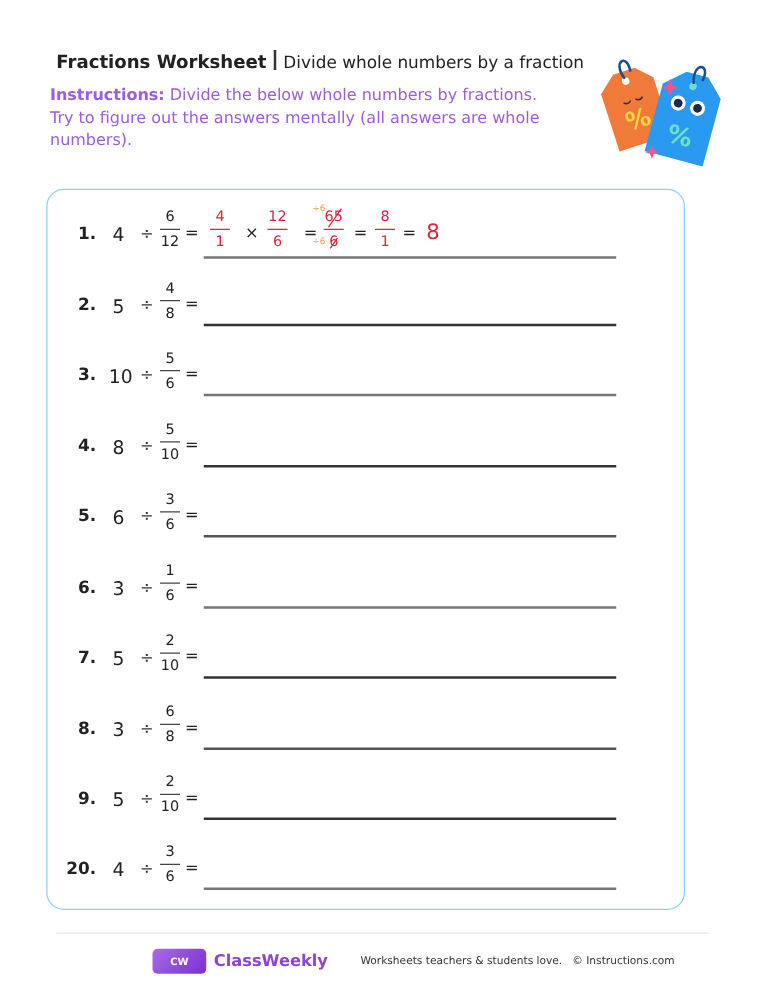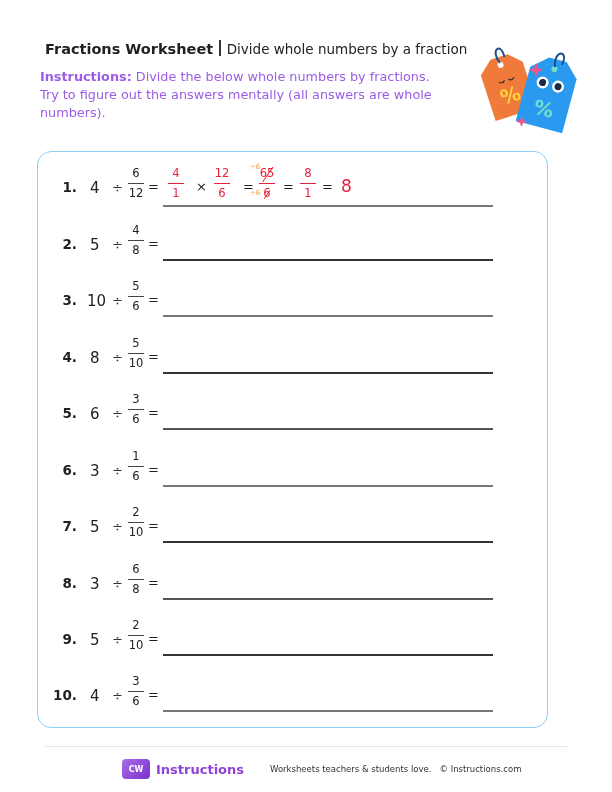--- a/index.html
+++ b/index.html
@@ -32,21 +32,21 @@
   .eq { position: absolute; top: 19px; font-size: 13px; color: #222; }
   .line { position: absolute; left: 163px; width: 330px; height: 1.5px; background: #333; }
   .red { color: #e8203e; }
   .red .bar { background: #e8203e; }
   .strike { position: relative; display: inline-block; }
   .strike::after { content: ""; position: absolute; left: -1px; right: -2px; top: 50%; height: 1px; background: #e8203e; transform: rotate(-55deg); }
   .tiny { position: absolute; font-size: 7px; color: #f39c3d; }
   .footer-line { position: absolute; left: 45px; top: 746px; width: 522px; height: 1px; background: #e6e6e6; }
   .footer { position: absolute; left: 122px; top: 758px; height: 22px; display: flex; align-items: center; }
   .logo-badge {
-    width: 28px; height: 20px; border-radius: 4px; background: linear-gradient(135deg,#a86de8,#7a2fd1);
+    width: 43px; height: 20px; border-radius: 4px; background: linear-gradient(135deg,#a86de8,#7a2fd1);
     color: #fff; font-size: 8px; font-weight: bold; display: flex; align-items: center; justify-content: center;
   }
   .logo-text { color: #8e44d8; font-size: 13px; font-weight: bold; margin-left: 6px; }
   .tagline { font-size: 8.5px; color: #333; margin-left: 26px; }
   .copy { font-size: 8.5px; color: #333; margin-left: 8px; }
 </style>
 </head>
 <body>
 
 <div class="header">
@@ -217,31 +217,31 @@
   <span class="frac" style="left:125px;top:6px">
       <span class="n">2</span>
       <span class="bar"></span>
       <span class="d">10</span>
     </span>
   <span class="eq" style="left:148px">=</span>
   <div class="line" style="top:42px"></div>
 </div>
 
 <div class="row" style="top:668px">
-  <span class="num" style="left:45px">10.</span>
+  <span class="num" style="left:45px">20.</span>
   <span class="whole" style="left:90px">4</span>
   <span class="div">÷</span>
   <span class="frac" style="left:125px;top:6px">
       <span class="n">3</span>
       <span class="bar"></span>
       <span class="d">6</span>
     </span>
   <span class="eq" style="left:148px">=</span>
   <div class="line" style="top:42px;background:#777"></div>
 </div>
 
 <div class="footer-line"></div>
 <div class="footer">
   <span class="logo-badge">CW</span>
-  <span class="logo-text">Instructions</span>
+  <span class="logo-text">ClassWeekly</span>
   <span class="tagline">Worksheets teachers &amp; students love.</span>
   <span class="copy">© Instructions.com</span>
 </div>
 
 </body></html>

